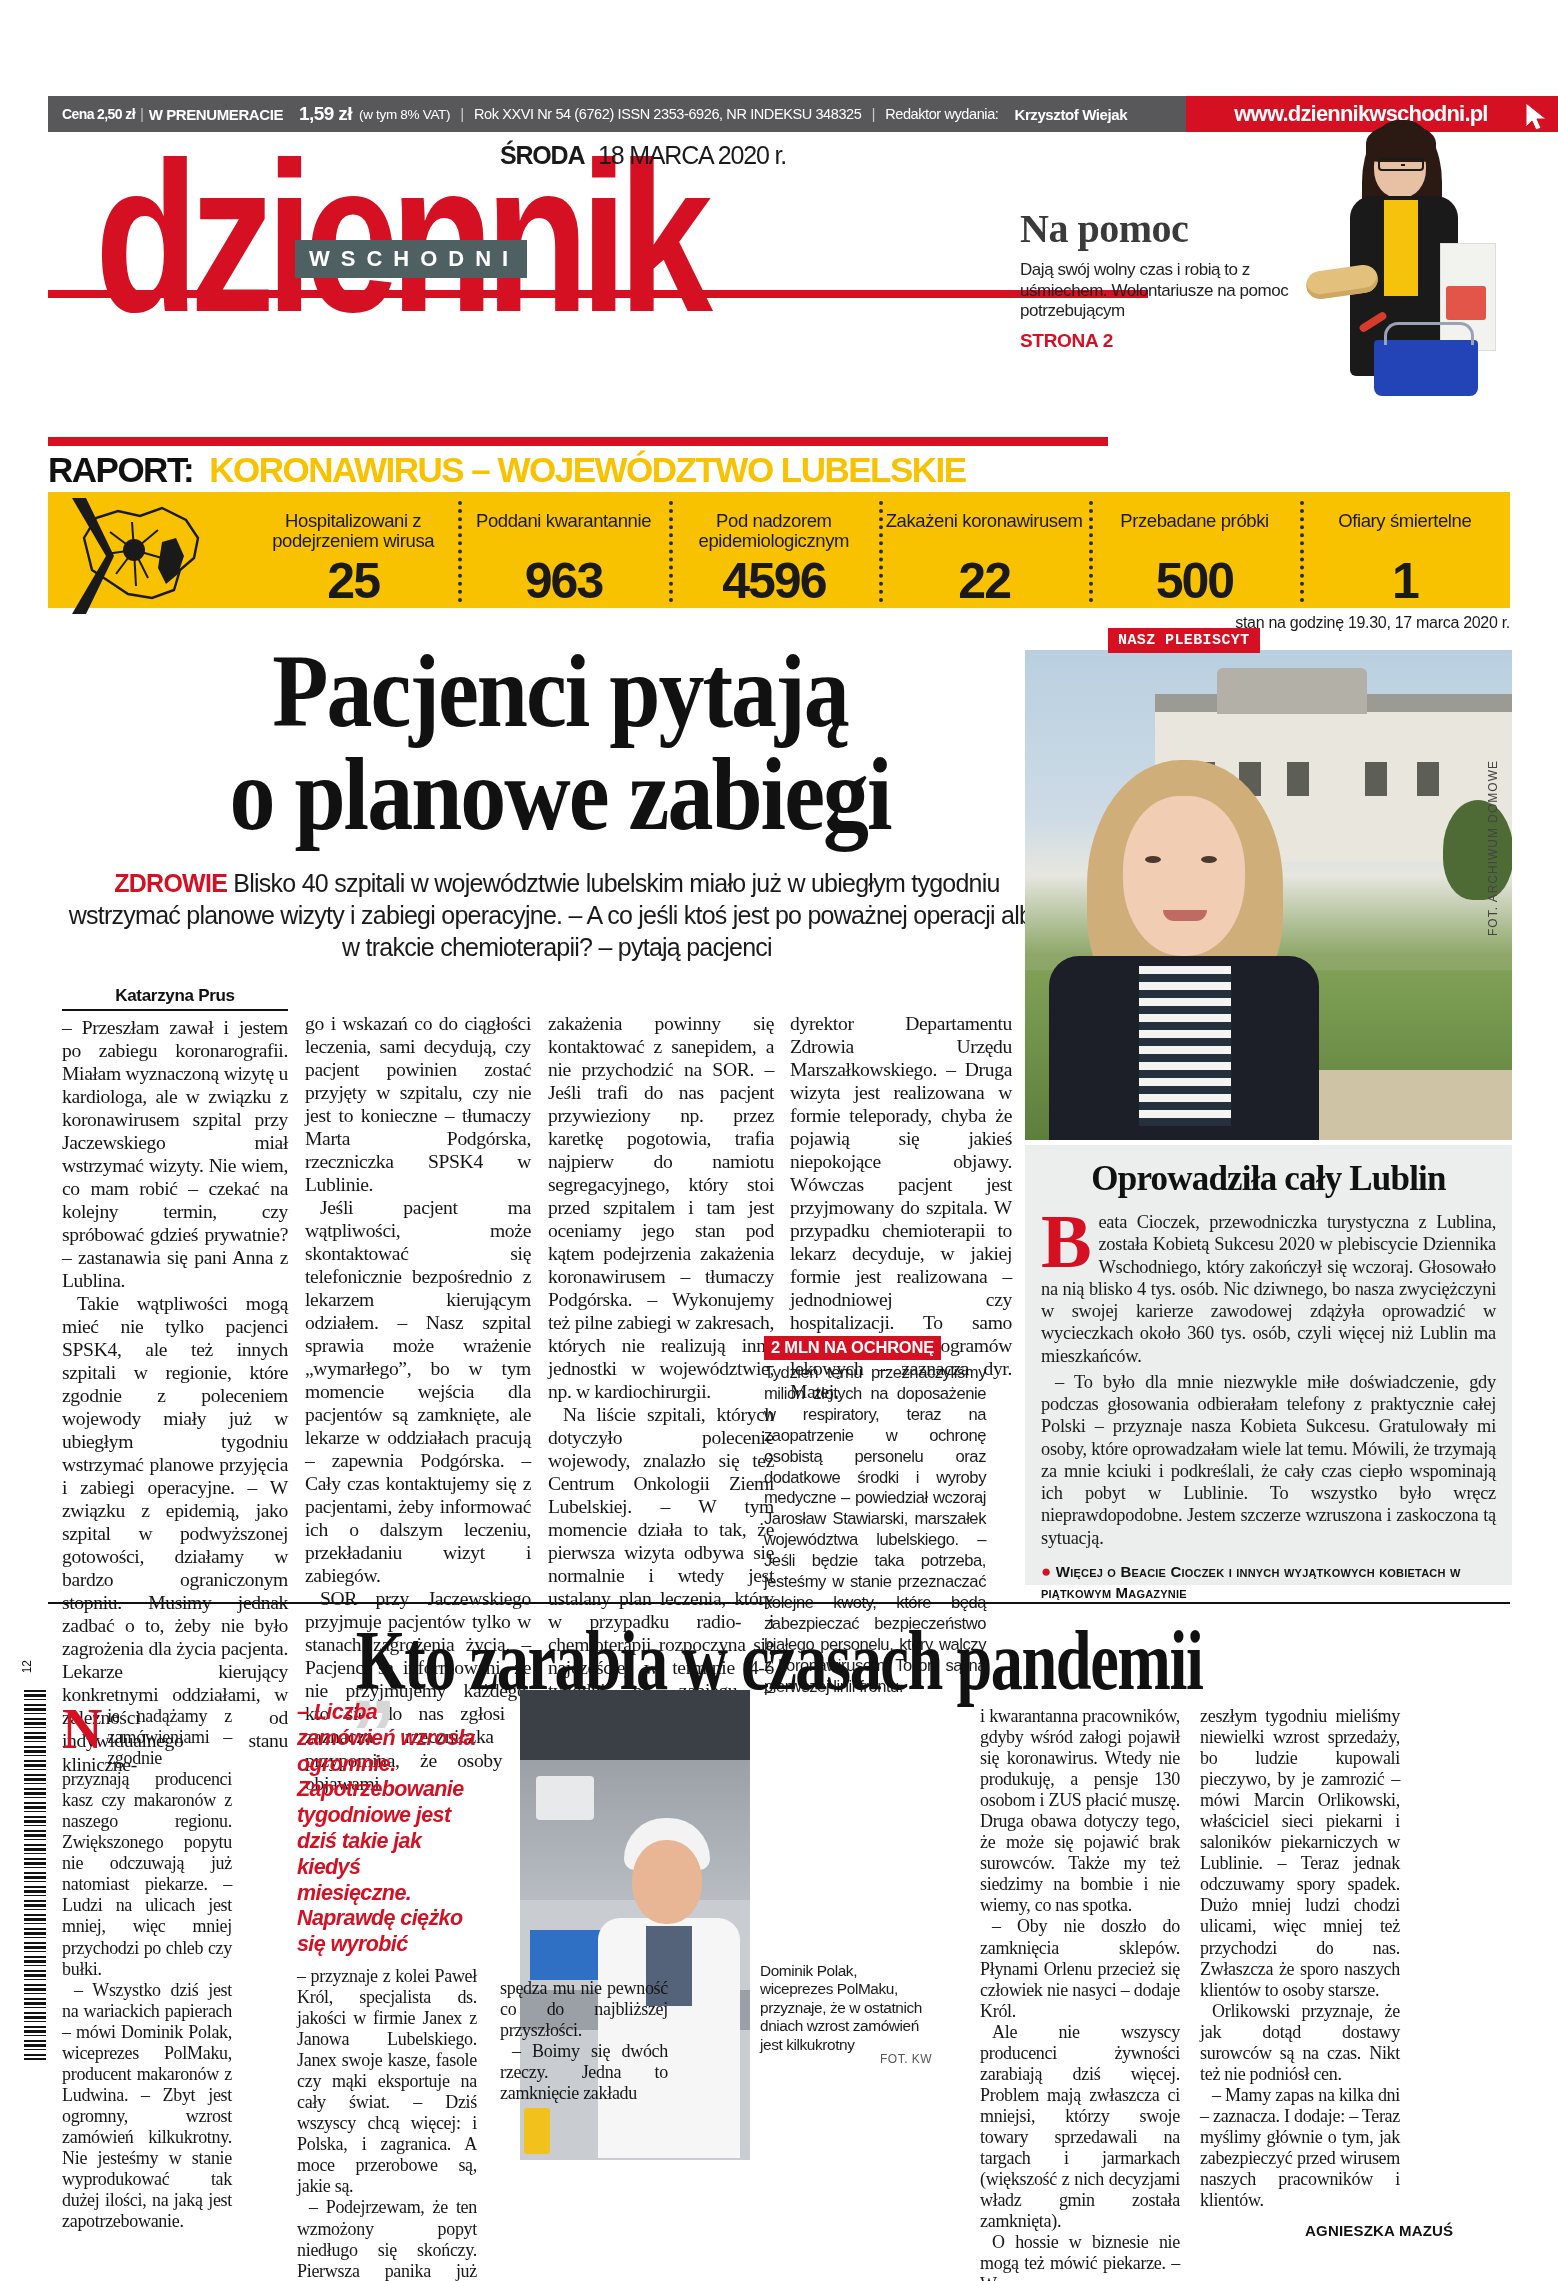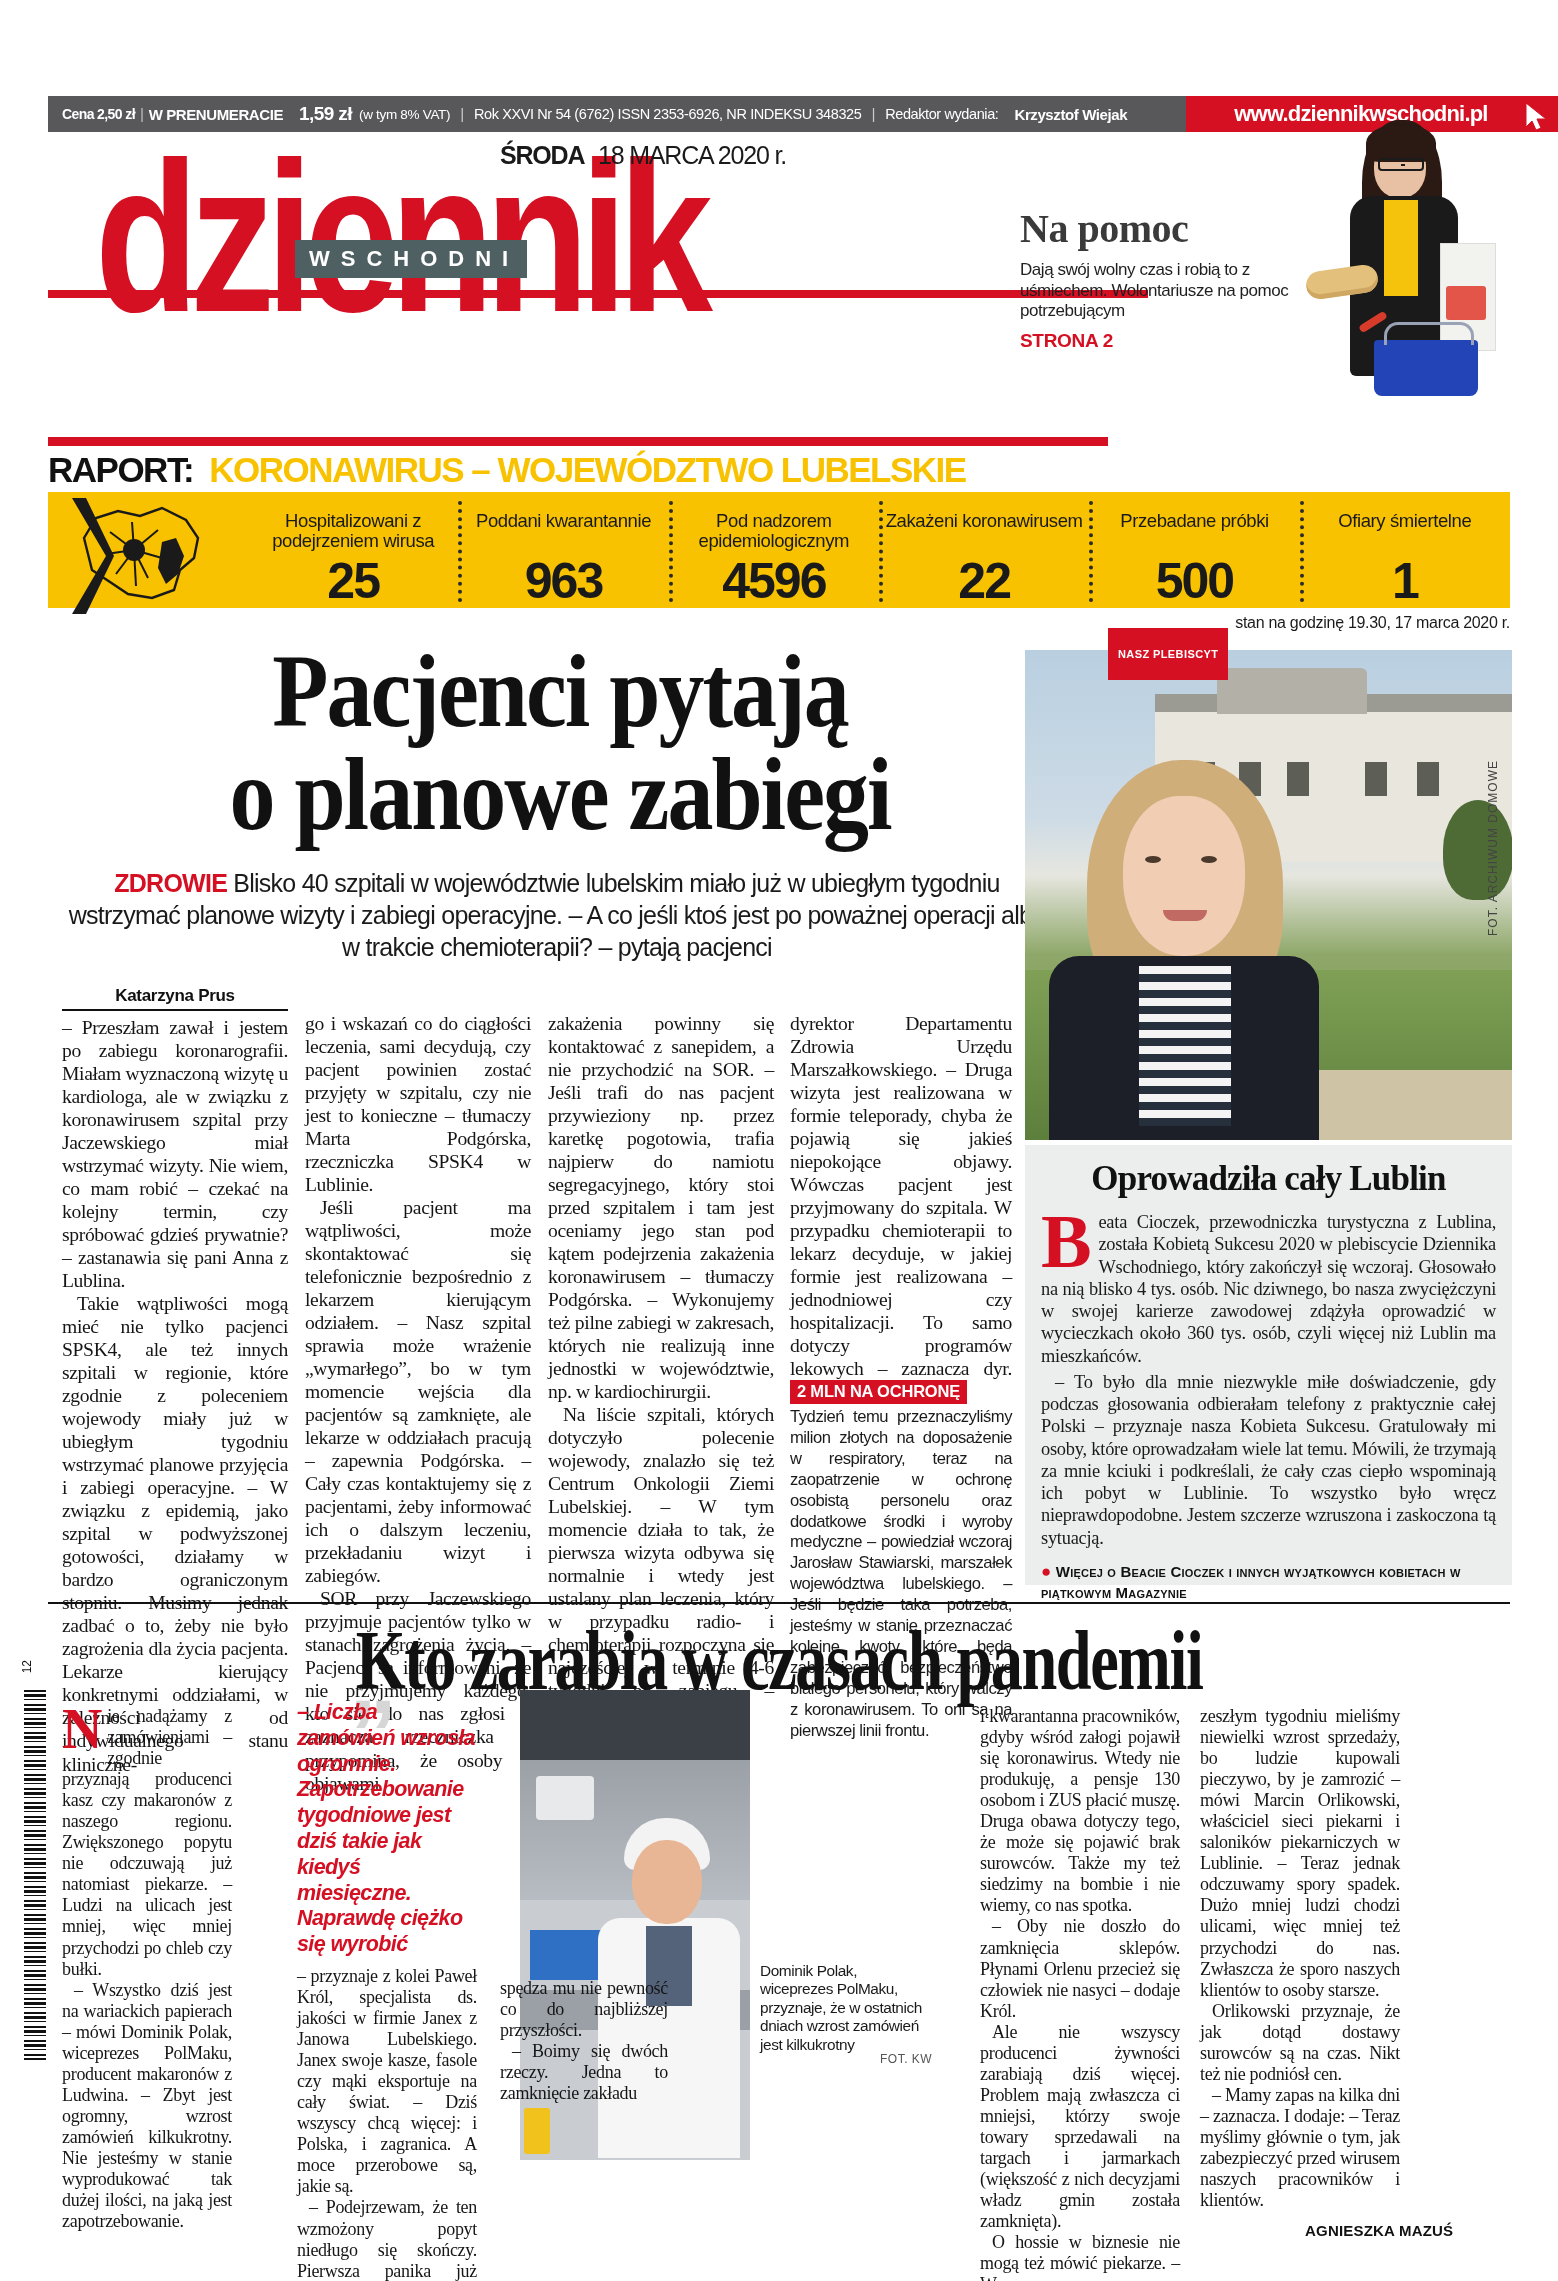--- a/index.html
+++ b/index.html
@@ -201,22 +201,22 @@
     background:#f0cdb3; border-radius:46% 46% 48% 48%; }
   .mp-eye { position:absolute; width:16px; height:7px; background:#4b3a2c; border-radius:50%; }
   .mp-mouth { position:absolute; left:128px; top:150px; width:44px; height:11px;
     background:#c06a63; border-radius:0 0 20px 20px; }
   .mp-coat { position:absolute; left:14px; top:196px; width:270px; height:200px;
     background:#1d1f28; border-radius:30px 30px 0 0; }
   .mp-stripes { position:absolute; left:104px; top:206px; width:92px; height:160px;
     background:repeating-linear-gradient(#f4f4f4 0 8px,#26303d 8px 16px); }
   .plebiscyt {
     position:absolute; left:1108px; top:628px;
-    background:#d51023; color:#fff; font-size:11px; font-weight:bold;
-    padding:20px 10px; letter-spacing:0.4px;
+    background:#d51023; color:#fff; font-size:15px; font-weight:bold;
+    padding:4px 10px; letter-spacing:0.4px;font-family:Liberation Mono, monospace;
   }
   .photo-credit {
     position:absolute; left:1486px; top:760px;
     font-size:12px; color:#444; letter-spacing:1px;
     writing-mode:vertical-rl; transform:rotate(180deg);
   }
 
   
   .byline {
     position:absolute; left:62px; top:986px; width:226px;
@@ -231,21 +231,21 @@
     hyphens:auto;
   }
   .col p { text-indent:15px; margin:0; }
   .col p.noind { text-indent:0; }
   #c1 { left:62px; height:560px; }
   #c2 { left:305px; top:1012px; height:560px; }
   #c3 { left:548px; top:1012px; height:560px; }
   #c4 { left:790px; top:1012px; width:222px; height:310px; }
 
   .boxnote {
-    position:absolute; left:790px; top:1336px; width:222px;margin-top:44px;
+    position:absolute; left:764px; top:1336px; width:222px;
   }
   .boxnote .bh {
     display:inline-block; background:#d51023; color:#fff;
     font-size:16.5px; font-weight:bold; padding:2px 7px 3px 7px;
     letter-spacing:-0.2px; margin-bottom:3px;
   }
   .boxnote .bt {
     font-family:"Liberation Sans", sans-serif;
     font-size:16.6px; line-height:1.26; letter-spacing:-0.45px; color:#1a1a1a;
     text-align:justify;

